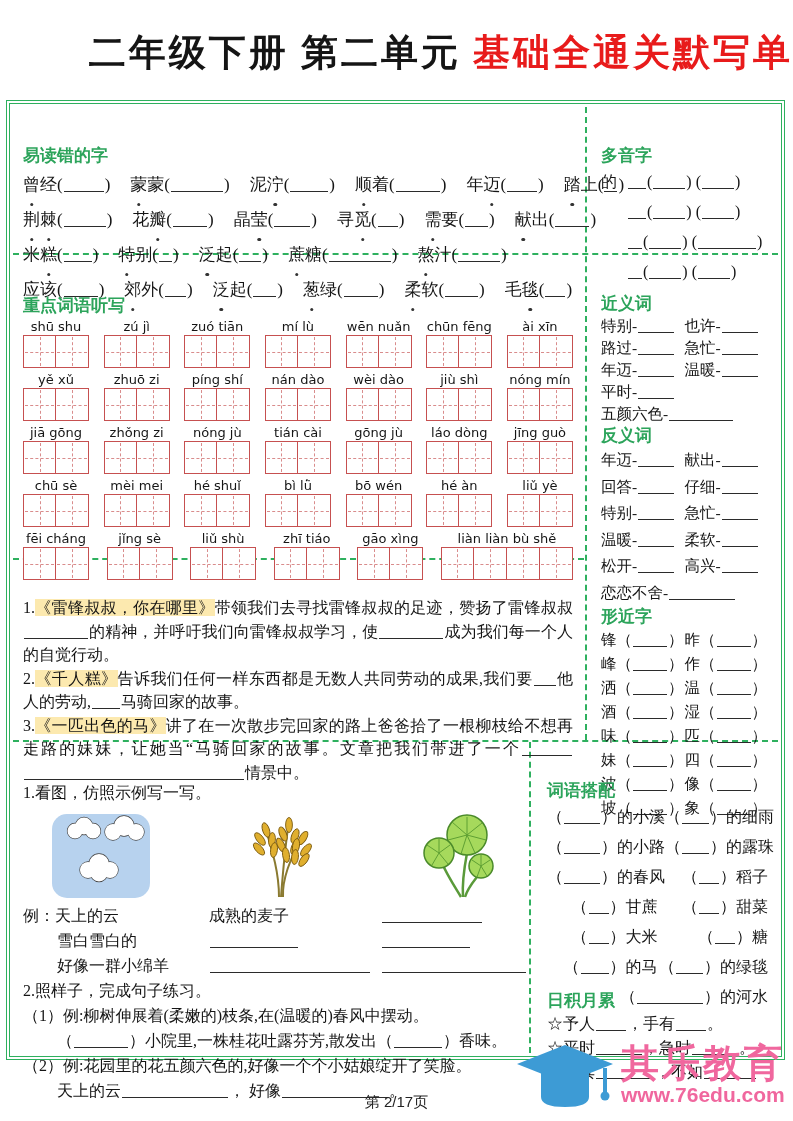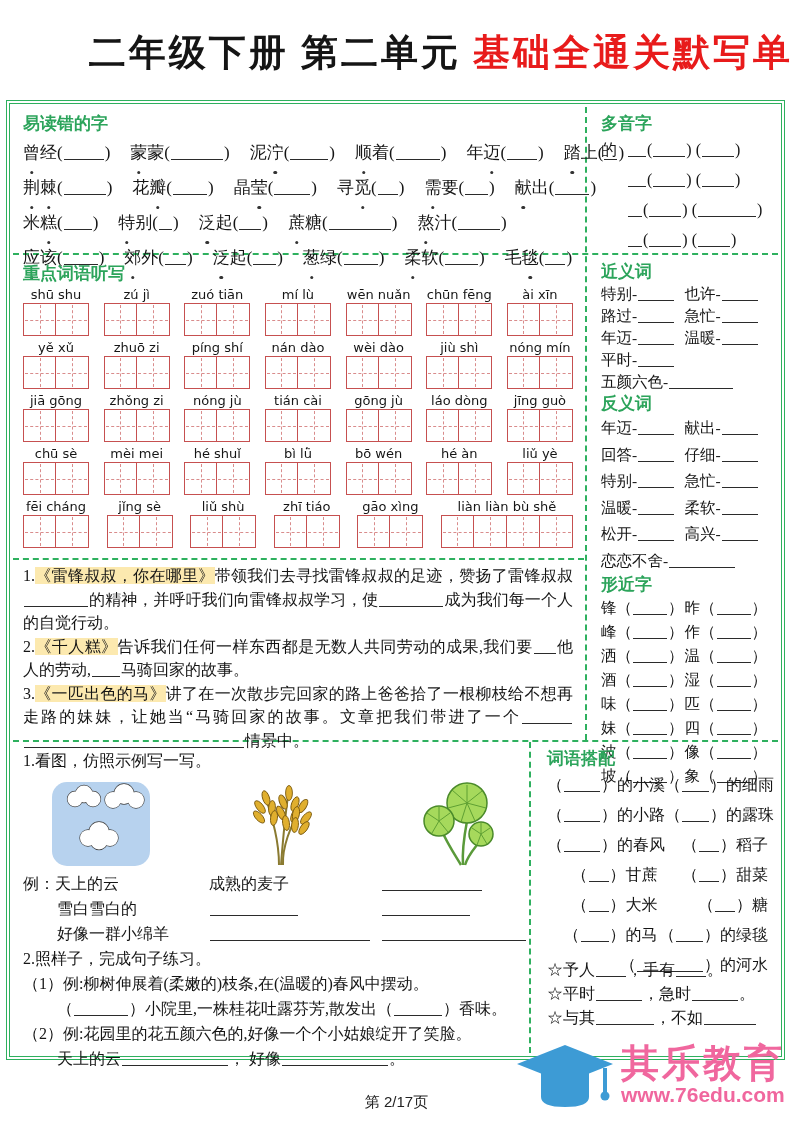--- a/index.html
+++ b/index.html
@@ -5,21 +5,21 @@
   html,body{margin:0;padding:0;background:#fff;}
   .page{position:relative;width:793px;height:1121px;background:#fff;overflow:hidden;
         font-family:"Liberation Serif","DejaVu Serif",serif;color:#151515;}
   .main-title{position:absolute;top:28px;left:0;width:100%;text-align:right;
         font-size:37px;font-weight:bold;letter-spacing:3px;white-space:nowrap;}
   .title-red{color:#e81b1b;margin-left:12px;}
   
   .board{position:absolute;left:6px;top:100px;width:777px;height:958px;border:1.5px solid #2eb05e;}
   .board::before{content:"";position:absolute;inset:2px;border:1.5px solid #2eb05e;pointer-events:none;}
   .inner{position:absolute;inset:6px;}
-  .sec{position:absolute;padding:6px 10px 0 10px;box-sizing:border-box;}
+  .sec{position:absolute;padding:6px 10px 0 10px;box-sizing:border-box;margin-top:32px;}
   .sec-h{color:#2ca45b;font-family:"Liberation Sans","DejaVu Sans",sans-serif;
          font-weight:bold;font-size:17px;line-height:22px;}
   .vline{position:absolute;border-left:2px dashed #2eb05e;width:0;}
   .hline{position:absolute;border-top:2px dashed #2eb05e;height:0;}
   
   .bl{display:inline-block;height:14px;border-bottom:1.5px solid #2b2b2b;vertical-align:-2px;margin:0 1px;}
   .hl{background:#fce9af;}
   .ch{position:relative;display:inline-block;}
   .ch.em::after{content:"";position:absolute;left:50%;transform:translateX(-50%);
         bottom:-4px;width:3.5px;height:3.5px;border-radius:50%;background:#333;}
@@ -602,20 +602,21 @@
               <span class="pcell"><span>（</span><span class="bl" style="width: 28px;"></span><span>）的马</span></span>
               <span class="pcell"><span>（</span><span class="bl" style="width: 27px;"></span><span>）的绿毯</span></span>
             </div>
             <div class="pair-row one">
               <span class="pcell"><span>（</span><span class="bl" style="width: 66px;"></span><span>）的河水</span></span>
             </div>
           </div>
       </div>
 
       <div class="sec" style="left:524px;top:849px;right:0;bottom:0;padding-top:2px;">
+        <div class="sec-h">日积月累</div>
         <div>
             <div class="rj-line"><span>☆予人</span><span class="bl" style="width: 30px;"></span><span>，手有</span><span class="bl" style="width: 30px;"></span><span>。</span></div>
             <div class="rj-line"><span>☆平时</span><span class="bl" style="width: 46px;"></span><span>，急时</span><span class="bl" style="width: 46px;"></span><span>。</span></div>
             <div class="rj-line"><span>☆与其</span><span class="bl" style="width: 58px;"></span><span>，不如</span><span class="bl" style="width: 52px;"></span></div>
           </div>
       </div>
 
     </div>
   </div>
 

